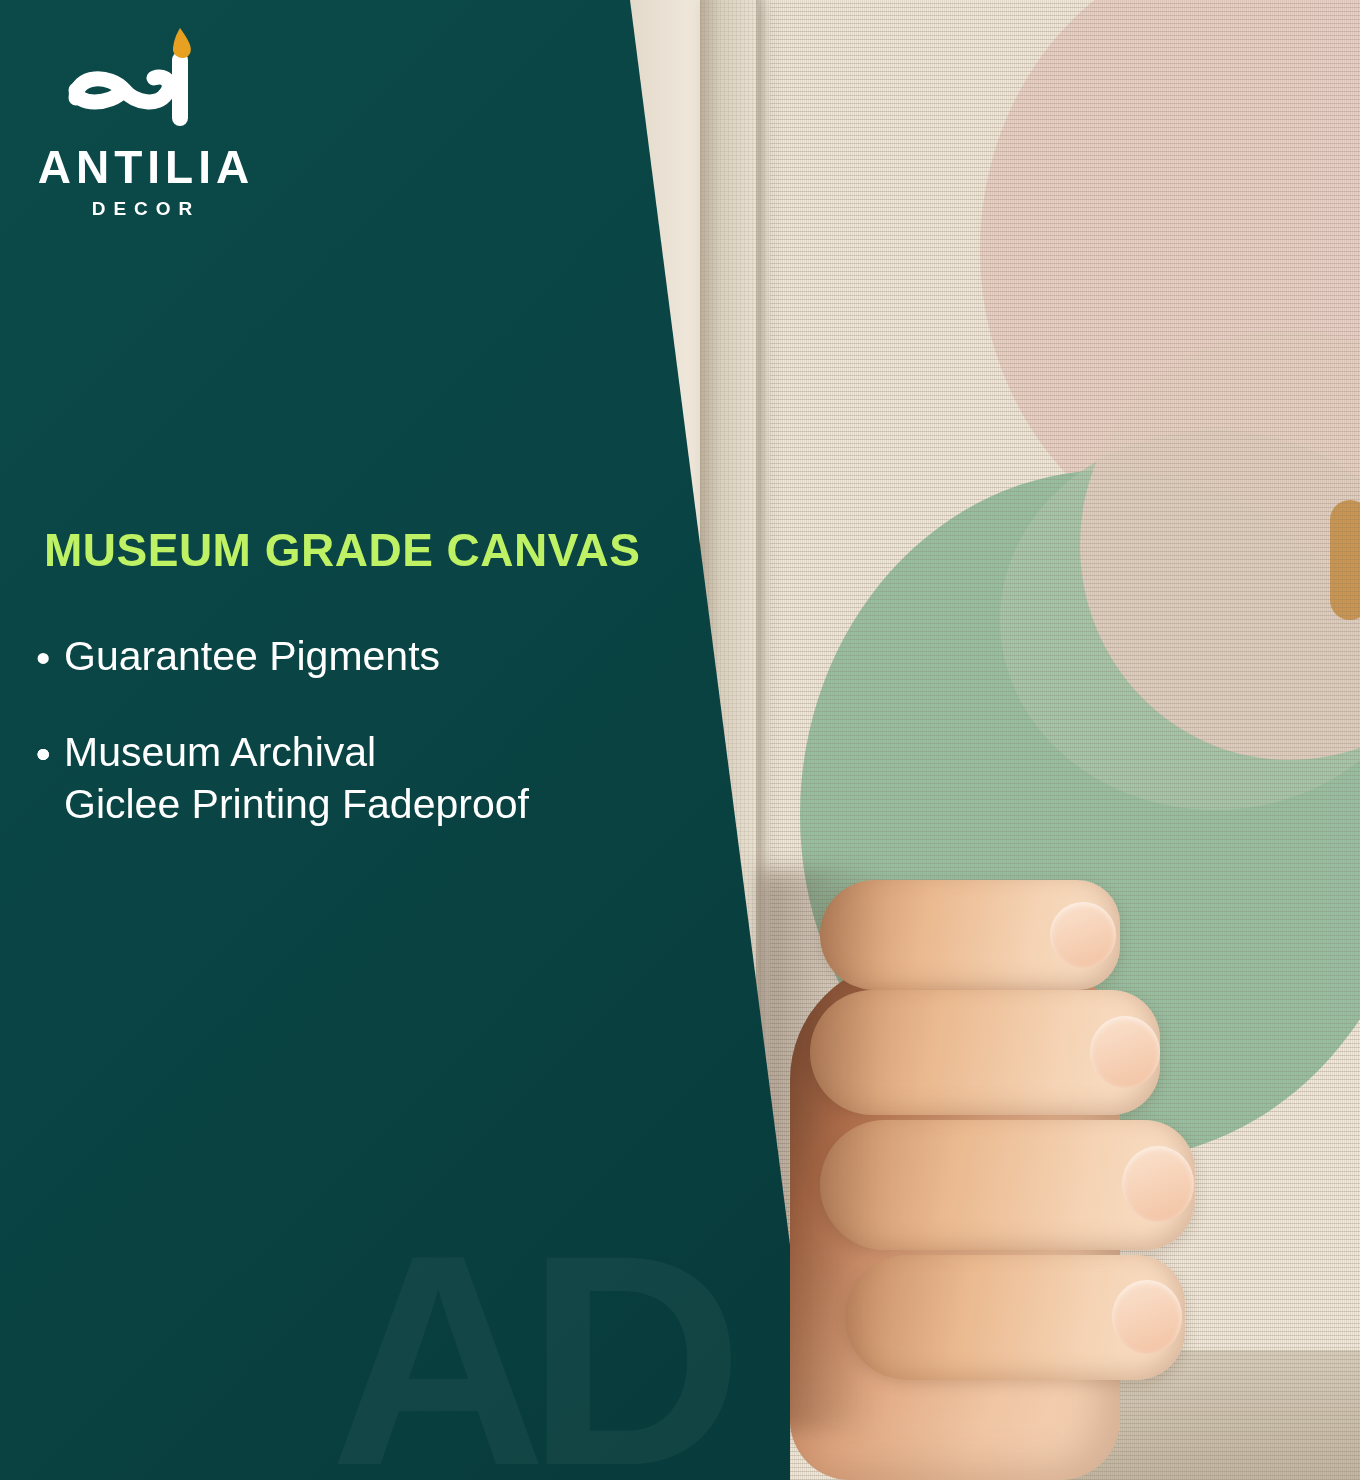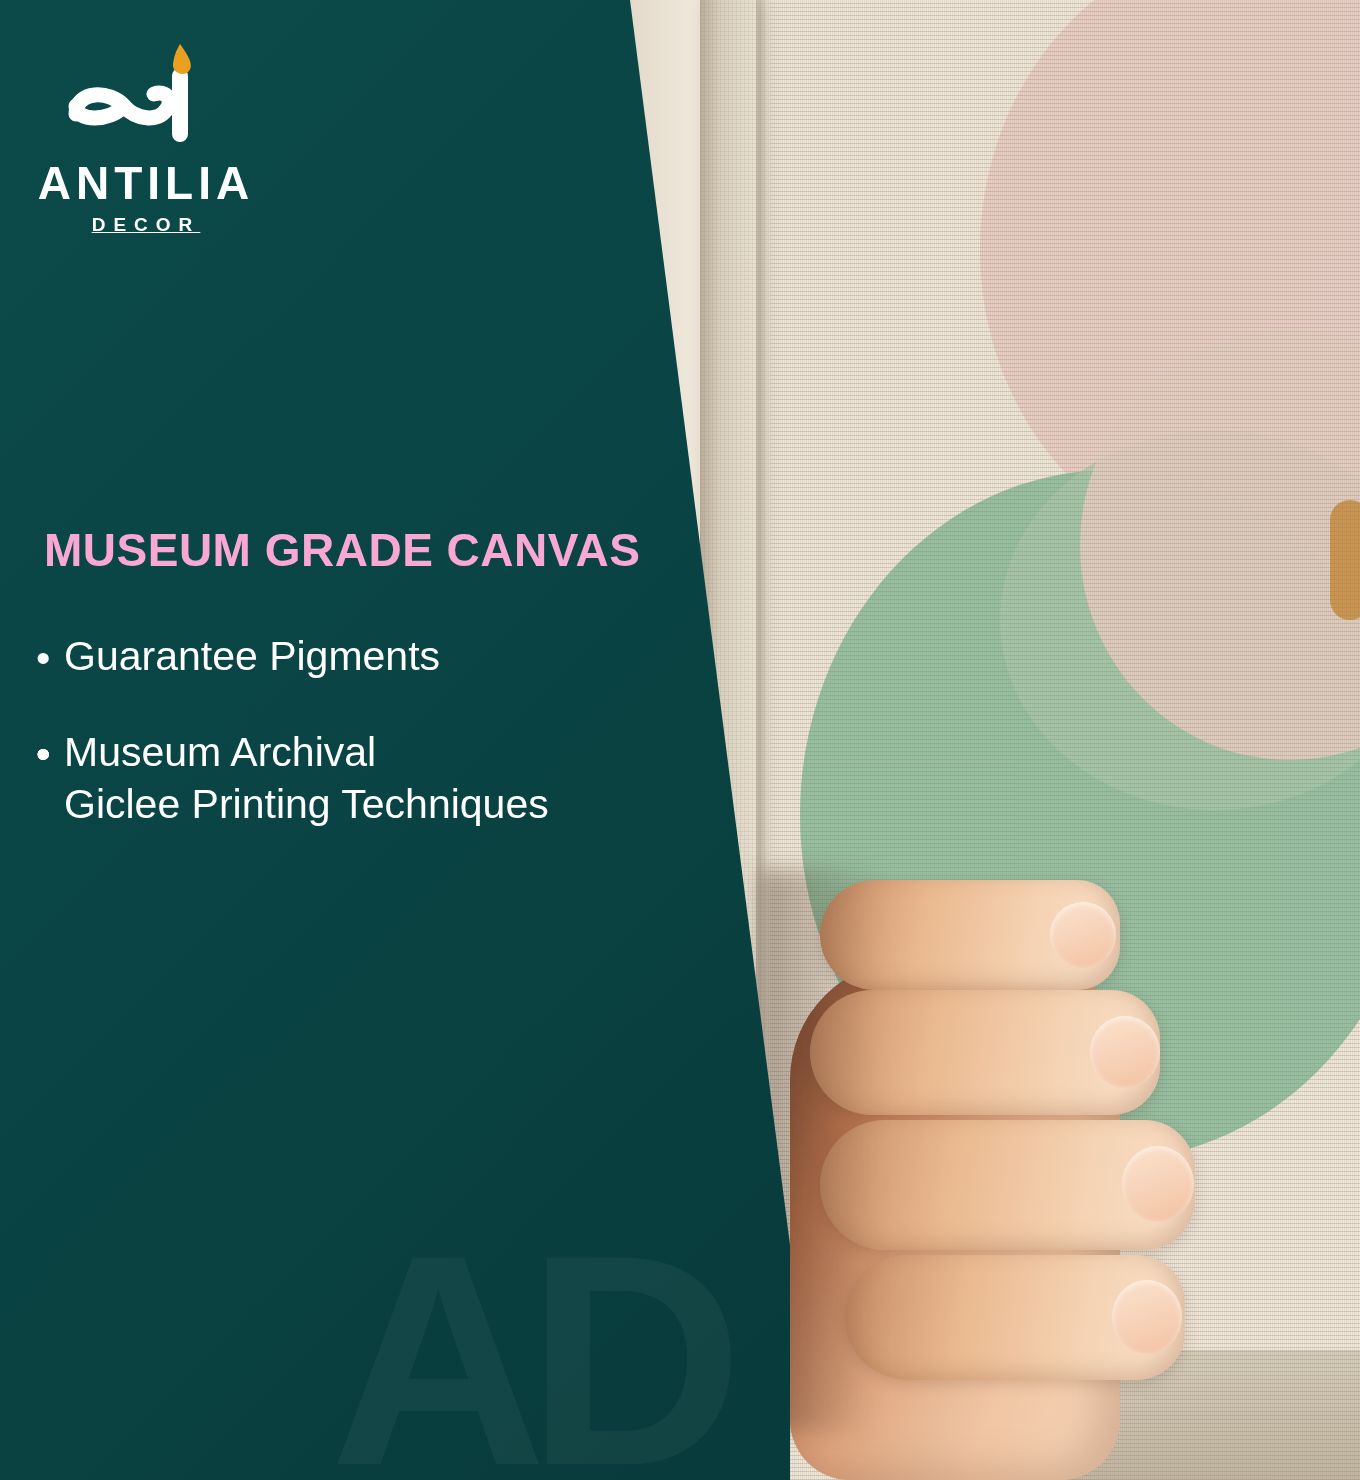--- a/index.html
+++ b/index.html
@@ -206,21 +206,21 @@
     letter-spacing: -20px;
     line-height: 300px;
     overflow: hidden;
     white-space: nowrap;
   }
 
   
   .logo {
     position: absolute;
     left: 36px;
-    top: 44px;
+    top: 28px;
     width: 240px;
   }
   .logo-mark {
     position: relative;
     width: 160px;
     height: 110px;
     margin-left: 26px;
   }
   .logo-word {
     margin-top: 6px;
@@ -233,29 +233,28 @@
     width: 220px;
   }
   .logo-sub {
     margin-top: 8px;
     color: #ffffff;
     font-size: 19px;
     font-weight: 600;
     letter-spacing: 8px;
     text-align: center;
     width: 220px;
-    text-decoration: underline;
   }
 
   
   .headline {
     position: absolute;
     left: 44px;
     top: 525px;
-    color: #f9a8d4;
+    color: #bef264;
     font-size: 46px;
     font-weight: 700;
     letter-spacing: 0.5px;
     line-height: 1.1;
   }
   .features {
     position: absolute;
     left: 30px;
     top: 630px;
     width: 720px;
@@ -340,17 +339,17 @@
     </li>
     <li>
       <span class="bullet">•</span>
     </li>
     <li>
       <span class="bullet">•</span>
     </li>
     <li>
       <span class="bullet">•</span>
       <span style="white-space:pre-line"> Museum Archival
- Giclee Printing Techniques</span>
+ Giclee Printing Fadeproof</span>
     </li>
   </ul>
 
 </div>
 
 </body></html>

